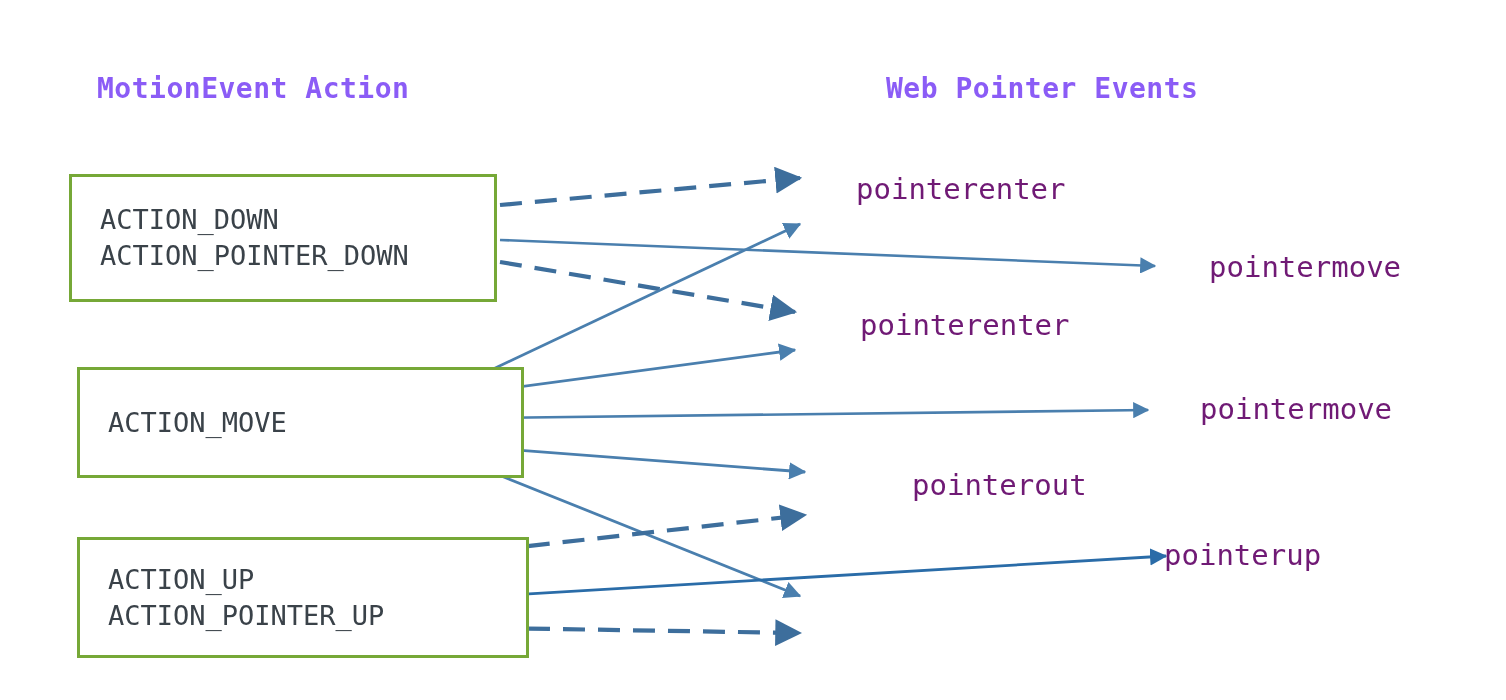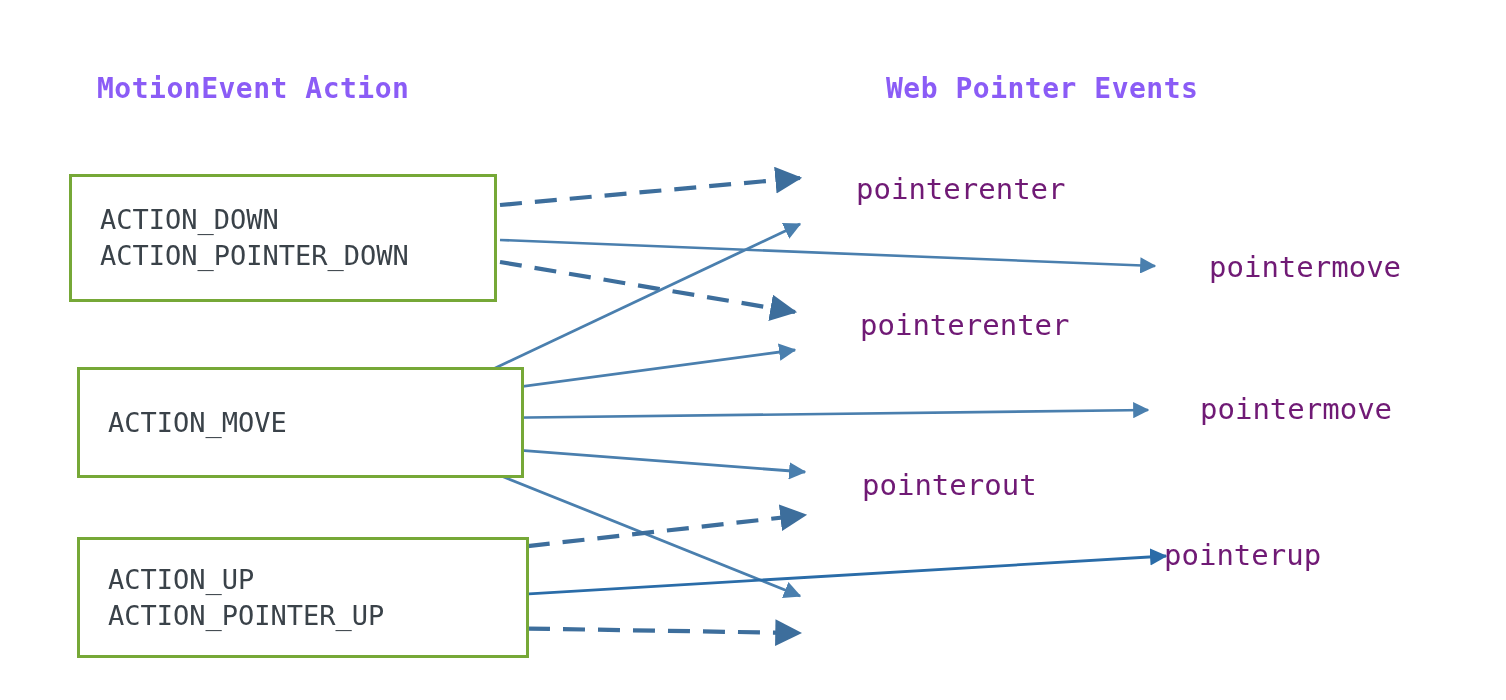--- a/index.html
+++ b/index.html
@@ -64,21 +64,21 @@
     font-family: "DejaVu Sans Mono", monospace;
     font-size: 29px;
     font-weight: 400;
     color: #701a75;
     white-space: nowrap;
   }
   #lbl-pointerenter { left: 856px;  top: 172px; }
   #lbl-pointerdown  { left: 1209px; top: 250px; }
   #lbl-pointerover  { left: 860px;  top: 308px; }
   #lbl-pointermove  { left: 1200px; top: 392px; }
-  #lbl-pointerout   { left: 862px;  top: 468px; }
+  #lbl-pointerout   { left: 912px;  top: 468px; }
   #lbl-pointerup    { left: 1164px; top: 538px; }
   #lbl-pointerleave { left: 856px;  top: 610px; }
 </style>
 </head>
 <body>
 
 <div id="stage">
 
   <svg class="diagram" viewBox="0 0 1506 700">
     <defs>

